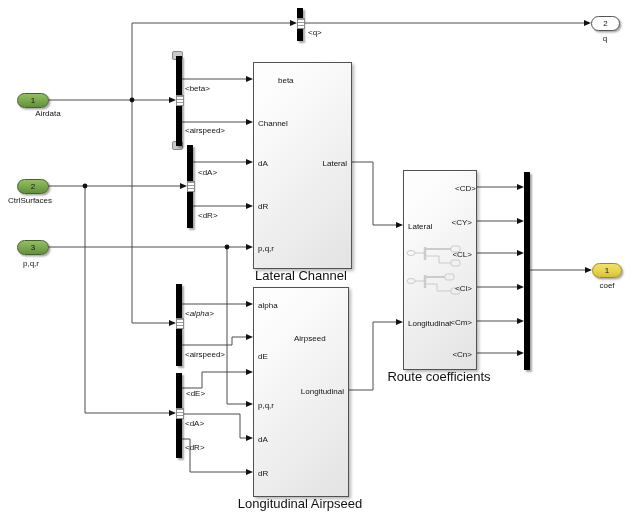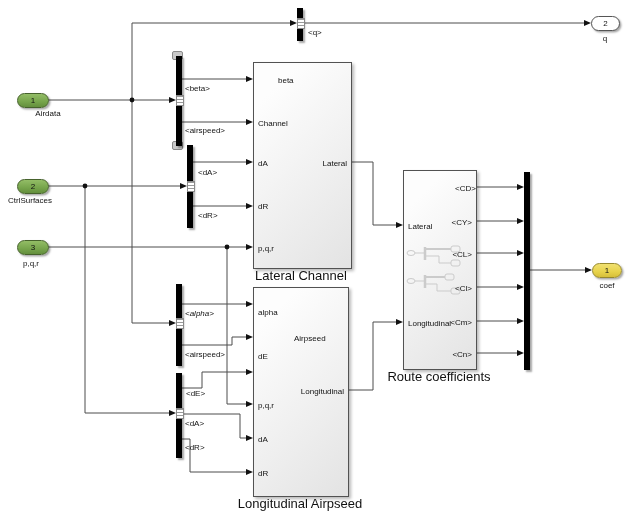--- a/index.html
+++ b/index.html
@@ -130,21 +130,21 @@
     <div class="lbl" style="left:4px;top:13px;padding-left:20px;">beta</div>
     <div class="lbl" style="left:4px;top:56px;">Channel</div>
     <div class="lbl" style="left:4px;top:96px;">dA</div>
     <div class="lbl" style="left:4px;top:139px;">dR</div>
     <div class="lbl" style="left:4px;top:181px;">p,q,r</div>
     <div class="lbl right" style="right:4px;top:96px;">Lateral</div>
   </div>
   <div class="caption" style="left:301px;top:271px;">Lateral Channel</div>
 
   <div class="block" style="left:253px;top:287px;width:94px;height:208px;">
-    <div class="lbl" style="left:4px;top:13px;margin-top:7px;">alpha</div>
+    <div class="lbl" style="left:4px;top:13px;">alpha</div>
     <div class="lbl" style="left:4px;top:46px;margin-left:36px;">Airpseed</div>
     <div class="lbl" style="left:4px;top:64px;">dE</div>
     <div class="lbl" style="left:4px;top:113px;">p,q,r</div>
     <div class="lbl" style="left:4px;top:147px;">dA</div>
     <div class="lbl" style="left:4px;top:181px;">dR</div>
     <div class="lbl right" style="right:4px;top:99px;">Longitudinal</div>
   </div>
   <div class="caption" style="left:300px;top:499px;">Longitudinal Airpseed</div>
 
   <div class="block" style="left:403px;top:170px;width:72px;height:198px;">

